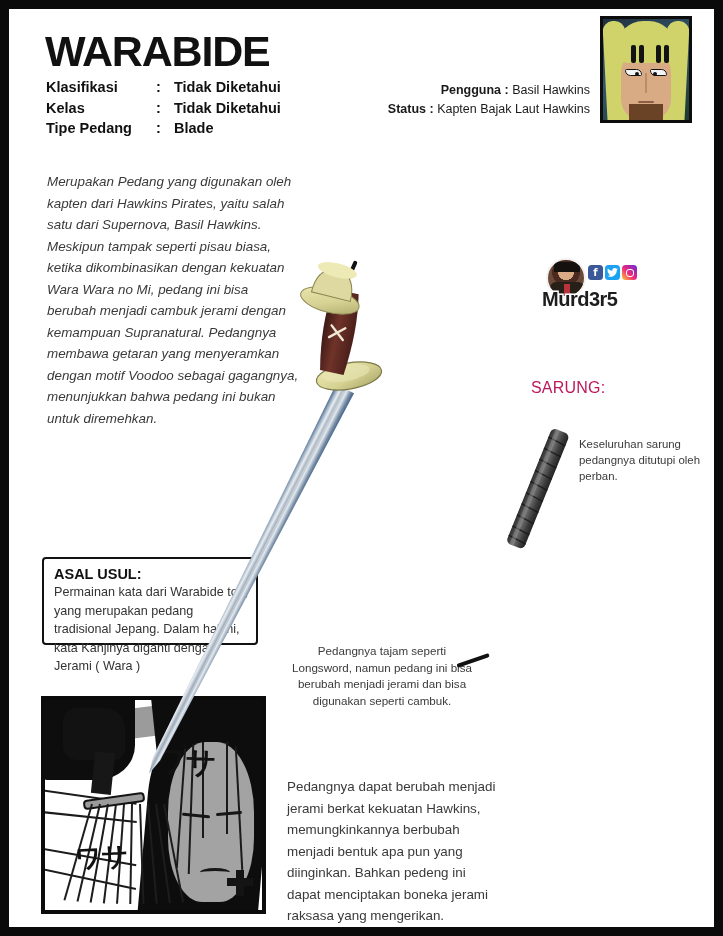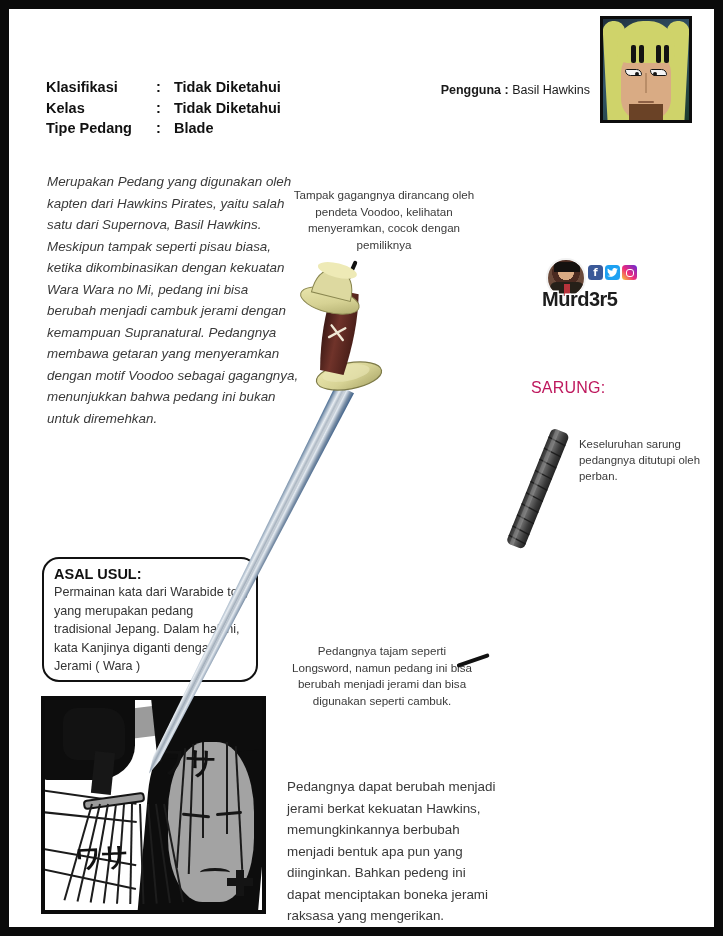--- a/index.html
+++ b/index.html
@@ -121,23 +121,23 @@
 
   
   .leader { position: absolute; background: #111111; border-radius: 2px; }
   #leader-hilt { left: 345px; top: 252px; width: 4px; height: 52px; transform: rotate(24deg); transform-origin: 50% 0%; }
   #leader-scabbard { left: 546px; top: 435px; width: 3.5px; height: 34px; transform: rotate(29deg); transform-origin: 50% 0%; }
   #leader-blade { left: 448px; top: 655px; width: 34px; height: 4px; transform: rotate(-19deg); transform-origin: 0% 50%; }
 
   
   #asal-box {
     position: absolute;
-    left: 33px; top: 548px; width: 216px; height: 125px;
+    left: 33px; top: 548px; width: 216px; height: 88px;
     border: 2.5px solid #111111;
-    border-radius: 17px;
+    border-radius: 4px;
     background: #ffffff;
     padding: 7px 3px 0 10px;
   }
   #asal-title { font-size: 14.5px; font-weight: 800; color: #111111; margin-bottom: 1px; }
   #asal-text { font-size: 12.6px; line-height: 18.5px; color: #333333; }
 
   
   #manga {
     position: absolute;
     left: 32px; top: 687px; width: 225px; height: 218px;
@@ -195,20 +195,21 @@
     -webkit-text-stroke: 3px #ffffff; paint-order: stroke fill;
     font-family:"Liberation Sans", sans-serif;
   }
 </style>
 </head>
 <body>
 
 <div id="page">
  <div class="inner">
 
+  <div id="title">WARABIDE</div>
 
   <div id="spec-table">
     <div class="row">
       <span class="k">Klasifikasi</span>
       <span class="c">:</span>
       <span class="v">Tidak Diketahui</span>
     </div>
     <div class="row">
       <span class="k">Kelas</span>
       <span class="c">:</span>
@@ -218,20 +219,24 @@
       <span class="k">Tipe Pedang</span>
       <span class="c">:</span>
       <span class="v">Blade</span>
     </div>
   </div>
 
   <div id="profile-lines">
     <div>
       <span class="lbl">Pengguna :</span>
       <span>Basil Hawkins</span>
+    </div>
+    <div>
+      <span class="lbl">Status :</span>
+      <span>Kapten Bajak Laut Hawkins</span>
     </div>
   </div>
 
   <div id="portrait">
     <div class="p-bg"></div>
     <div class="p-hair-l"></div>
     <div class="p-hair-r"></div>
     <div class="p-face"></div>
     <div class="p-neck"></div>
     <div class="p-bangs"></div>
@@ -243,21 +248,20 @@
           <i class="pup"></i>
         </div>
     <div class="eye r">
           <i class="pup"></i>
         </div>
     <div class="p-nose"></div>
     <div class="p-mouth"></div>
   </div>
 
   <div class="body-text" id="desc-main">Merupakan Pedang yang digunakan oleh kapten dari Hawkins Pirates, yaitu salah satu dari Supernova, Basil Hawkins. Meskipun tampak seperti pisau biasa, ketika dikombinasikan dengan kekuatan Wara Wara no Mi, pedang ini bisa berubah menjadi cambuk jerami dengan kemampuan Supranatural. Pedangnya membawa getaran yang menyeramkan dengan motif Voodoo sebagai gagangnya, menunjukkan bahwa pedang ini bukan untuk diremehkan.</div>
-  <div class="body-text" id="note-hilt">Tampak gagangnya dirancang oleh pendeta Voodoo, kelihatan menyeramkan, cocok dengan pemiliknya</div>
   <div class="body-text" id="note-scabbard">Keseluruhan sarung pedangnya ditutupi oleh perban.</div>
   <div class="body-text" id="note-blade">Pedangnya tajam seperti Longsword, namun pedang ini bisa berubah menjadi jerami dan bisa digunakan seperti cambuk.</div>
   <div class="body-text" id="desc-bottom">Pedangnya dapat berubah menjadi jerami berkat kekuatan Hawkins, memungkinkannya berbubah menjadi bentuk apa pun yang diinginkan. Bahkan pedeng ini dapat menciptakan boneka jerami raksasa yang mengerikan.</div>
   <div id="sarung-label">SARUNG:</div>
 
   <div class="leader" id="leader-hilt"></div>
   <div class="leader" id="leader-scabbard"></div>
   <div class="leader" id="leader-blade"></div>
 
   <div id="asal-box">

